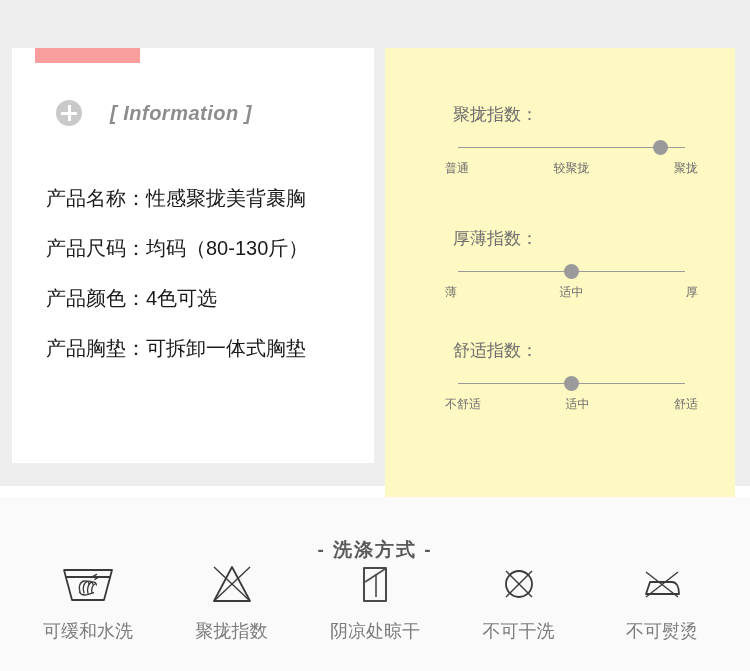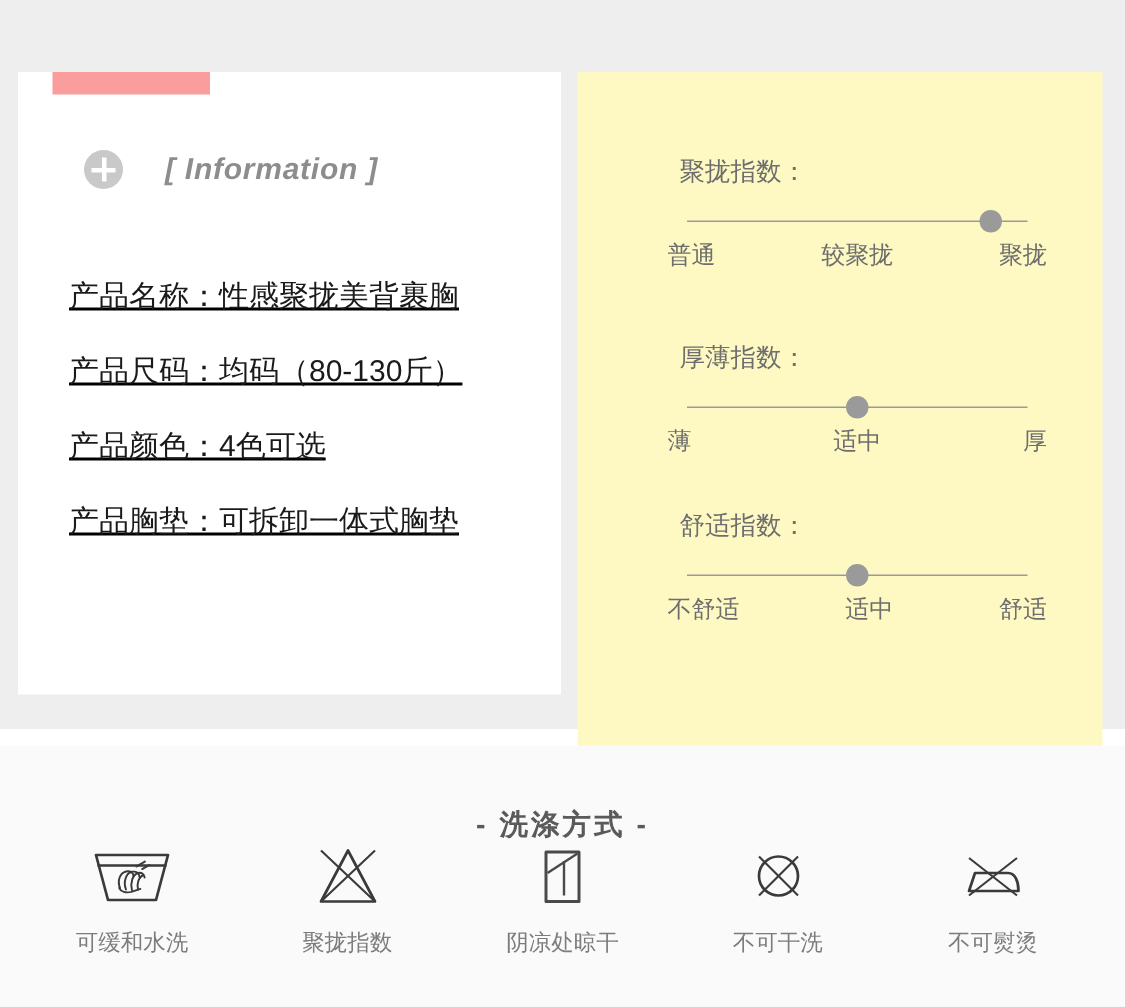--- a/index.html
+++ b/index.html
@@ -85,21 +85,20 @@
     color: #8d8d8d;
     letter-spacing: 0.5px;
     white-space: nowrap;
   }
 
   .info-rows {
     position: absolute;
     left: 34px;
     top: 140px;
     width: 320px;
-    text-decoration: underline;
   }
   .info-row {
     font-size: 20px;
     color: #1a1a1a;
     line-height: 1;
     margin-bottom: 30px;
     white-space: nowrap;
   }
   .info-row .label { }
   .info-row .value { }
@@ -153,21 +152,21 @@
   }
   .slider-labels {
     position: absolute;
     left: 60px;
     top: 57px;
     width: 253px;
     display: flex;
     justify-content: space-between;
   }
   .slider-labels span {
-    font-size: 16px;
+    font-size: 12px;
     color: #6e6e6e;
     white-space: nowrap;
   }
 
   
   #care-section {
     position: absolute;
     left: 0;
     top: 497px;
     width: 750px;
@@ -200,21 +199,21 @@
     align-items: center;
   }
   .care-glyph {
     height: 58px;
     display: flex;
     align-items: center;
     justify-content: center;
   }
   .care-label {
     margin-top: 6px;
-    font-size: 15px;
+    font-size: 18px;
     color: #7c7c7c;
     white-space: nowrap;
   }
 </style>
 </head>
 <body>
 
 <div id="top-band"></div>
 
 <div id="info-panel">

